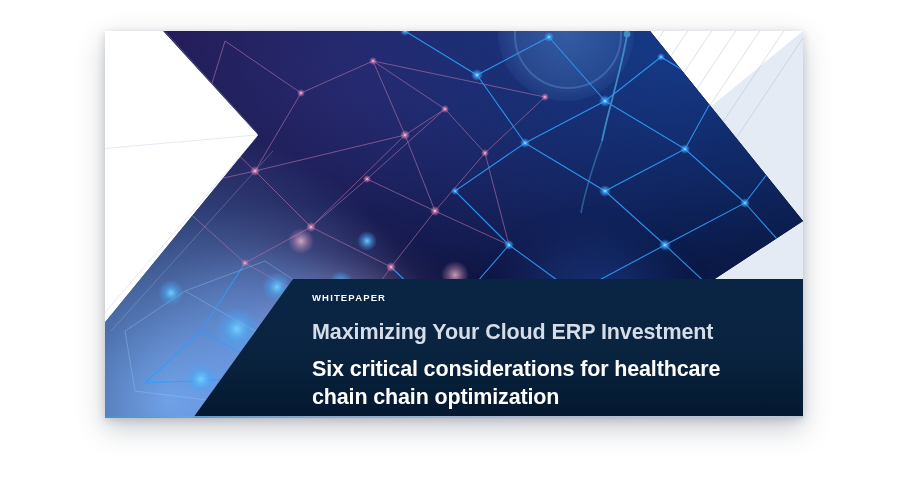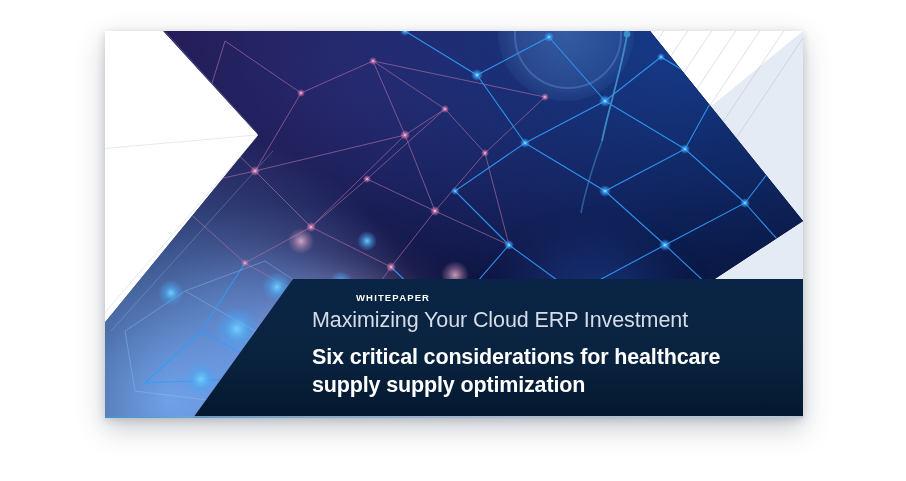--- a/index.html
+++ b/index.html
@@ -163,29 +163,28 @@
     width: 470px;
     height: 139px;
   }
   .kicker {
     color: #ffffff;
     font-size: 9.5px;
     font-weight: bold;
     letter-spacing: 1.15px;
     margin-top: 13px;
     line-height: 12px;
-    margin-left: 44px;
   }
   .subhead {
     color: #d5dde8;
     font-size: 21.5px;
-    font-weight: 400;
+    font-weight: 700;
     letter-spacing: -0.1px;
     line-height: 29px;
-    margin-top: 2px;
+    margin-top: 14px;
     white-space: nowrap;
   }
   .headline {
     color: #ffffff;
     font-size: 21.5px;
     font-weight: bold;
     letter-spacing: -0.15px;
     line-height: 28px;
     margin-top: 8px;
   }
@@ -381,20 +380,20 @@
       <path d="M497 110 C 487 138, 480 160, 476 182" stroke="#3d8ec9" stroke-width="1.6" fill="none" opacity="0.55"></path>
     </svg>
 
     <div class="navy-band"></div>
 
     <div class="navy-inner">
       <div class="kicker">WHITEPAPER</div>
       <div class="subhead">Maximizing Your Cloud ERP Investment</div>
       <div class="headline">
         <span class="hl-line">Six critical considerations for healthcare</span>
-        <span class="hl-line">supply supply optimization</span>
+        <span class="hl-line">chain chain optimization</span>
       </div>
     </div>
 
     <div class="bottom-sliver"></div>
   </div>
 
 </div>
 
 </body></html>

